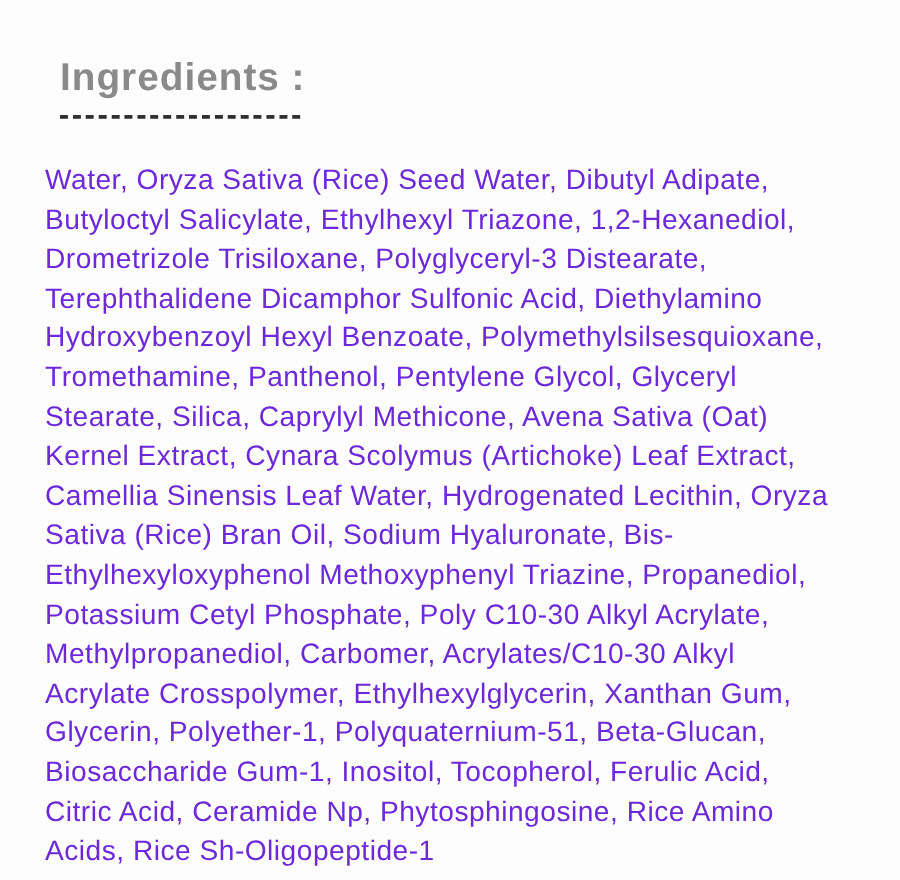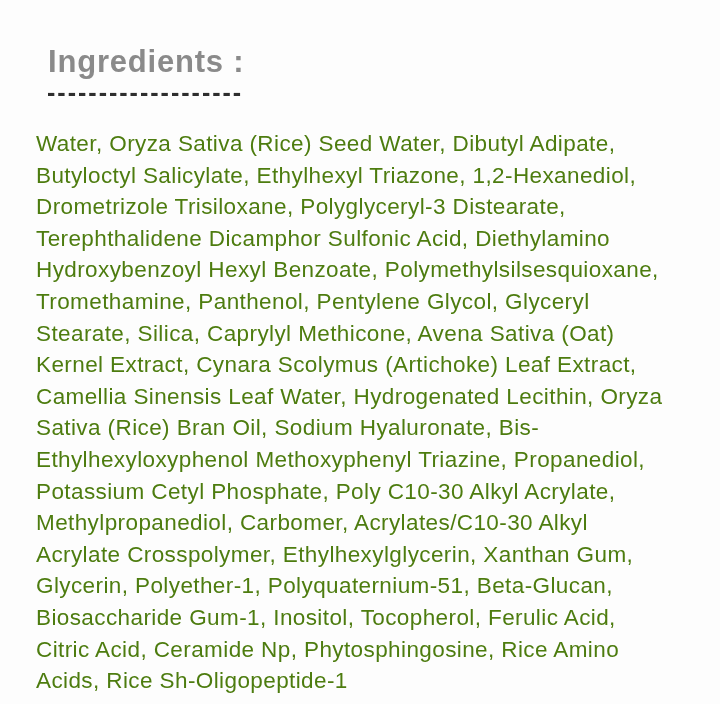--- a/index.html
+++ b/index.html
@@ -39,21 +39,21 @@
     white-space: nowrap;
   }
   .ingredients-text {
     position: absolute;
     left: 36px;
     top: 128px;
     right: 10px;
     font-size: 22.5px;
     line-height: 31.6px;
     letter-spacing: 0.4px;
-    color: #4d7c0f;
+    color: #6d28d9;
     white-space: pre-line;
     font-family: "Liberation Sans", sans-serif;
   }
 </style>
 </head>
 <body>
 
 <div class="page">
   <h1 class="title">Ingredients :</h1>
   <div class="dashes">-------------------</div>

